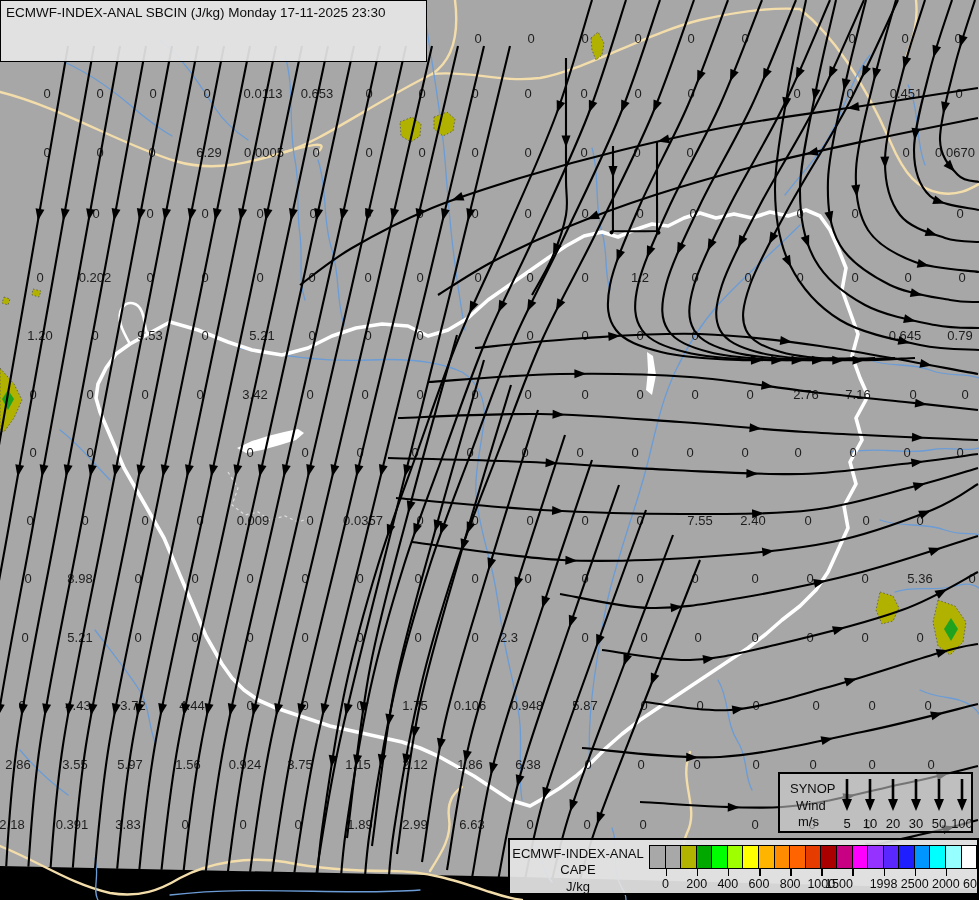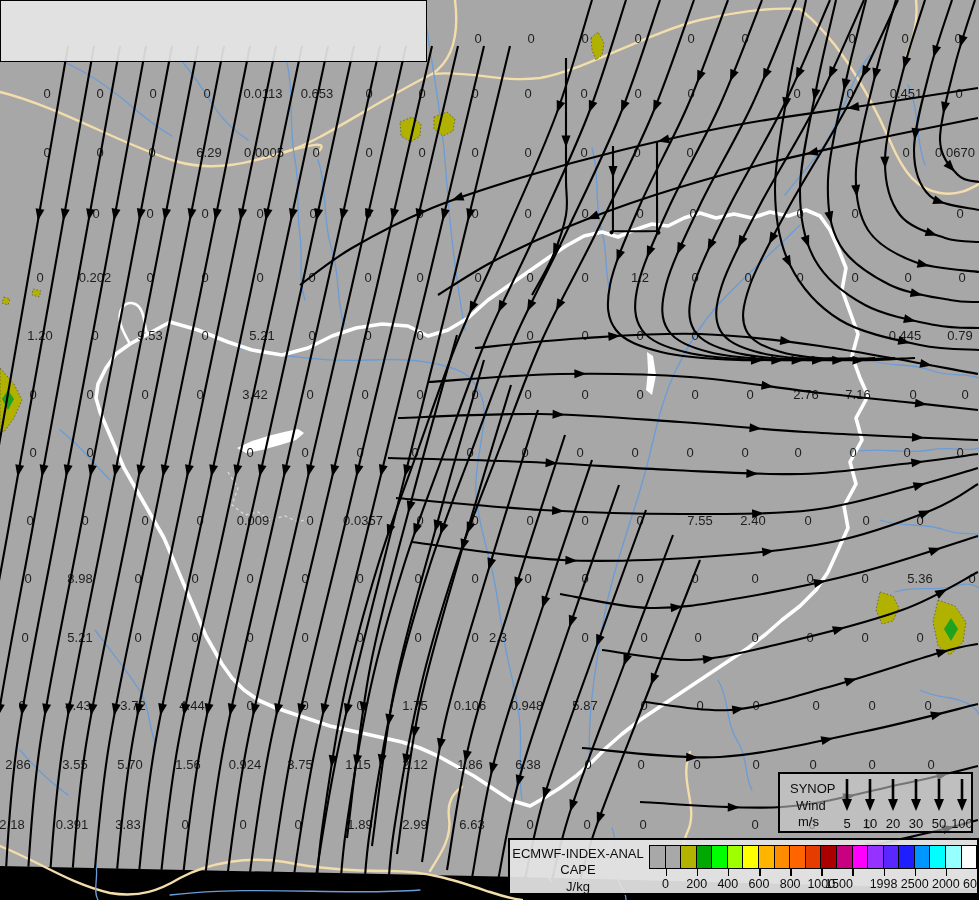--- a/index.html
+++ b/index.html
@@ -192,21 +192,21 @@
       <span class="num" style="left: 150px; top: 335px;">9.53</span>
       <span class="num" style="left: 205px; top: 335px;">0</span>
       <span class="num" style="left: 262px; top: 335px;">5.21</span>
       <span class="num" style="left: 312px; top: 335px;">0</span>
       <span class="num" style="left: 368px; top: 335px;">0</span>
       <span class="num" style="left: 420px; top: 335px;">0</span>
       <span class="num" style="left: 530px; top: 335px;">0</span>
       <span class="num" style="left: 585px; top: 335px;">0</span>
       <span class="num" style="left: 640px; top: 335px;">0</span>
       <span class="num" style="left: 695px; top: 335px;">0</span>
-      <span class="num" style="left: 905px; top: 335px;">0.445</span>
+      <span class="num" style="left: 905px; top: 335px;">0.645</span>
       <span class="num" style="left: 960px; top: 335px;">0.79</span>
       <span class="num" style="left: 33px; top: 394px;">0</span>
       <span class="num" style="left: 90px; top: 394px;">0</span>
       <span class="num" style="left: 145px; top: 394px;">0</span>
       <span class="num" style="left: 200px; top: 394px;">0</span>
       <span class="num" style="left: 255px; top: 394px;">3.42</span>
       <span class="num" style="left: 310px; top: 394px;">0</span>
       <span class="num" style="left: 365px; top: 394px;">0</span>
       <span class="num" style="left: 420px; top: 394px;">0</span>
       <span class="num" style="left: 475px; top: 394px;">0</span>
@@ -272,21 +272,21 @@
       <span class="num" style="left: 972px; top: 578px;">0</span>
       <span class="num" style="left: 25px; top: 637px;">0</span>
       <span class="num" style="left: 80px; top: 637px;">5.21</span>
       <span class="num" style="left: 138px; top: 637px;">0</span>
       <span class="num" style="left: 195px; top: 637px;">0</span>
       <span class="num" style="left: 250px; top: 637px;">0</span>
       <span class="num" style="left: 305px; top: 637px;">0</span>
       <span class="num" style="left: 360px; top: 637px;">0</span>
       <span class="num" style="left: 418px; top: 637px;">0</span>
       <span class="num" style="left: 475px; top: 637px;">0</span>
-      <span class="num" style="left: 498px; top: 637px;">2.3</span>
+      <span class="num" style="left: 509px; top: 637px;">2.3</span>
       <span class="num" style="left: 585px; top: 637px;">0</span>
       <span class="num" style="left: 644px; top: 637px;">0</span>
       <span class="num" style="left: 698px; top: 637px;">0</span>
       <span class="num" style="left: 755px; top: 637px;">0</span>
       <span class="num" style="left: 810px; top: 637px;">0</span>
       <span class="num" style="left: 865px; top: 637px;">0</span>
       <span class="num" style="left: 920px; top: 637px;">0</span>
       <span class="num" style="left: 22px; top: 705px;">0</span>
       <span class="num" style="left: 78px; top: 705px;">4.43</span>
       <span class="num" style="left: 133px; top: 705px;">3.72</span>
@@ -299,21 +299,21 @@
       <span class="num" style="left: 527px; top: 705px;">0.948</span>
       <span class="num" style="left: 585px; top: 705px;">5.87</span>
       <span class="num" style="left: 644px; top: 705px;">0</span>
       <span class="num" style="left: 700px; top: 705px;">0</span>
       <span class="num" style="left: 756px; top: 705px;">0</span>
       <span class="num" style="left: 816px; top: 705px;">0</span>
       <span class="num" style="left: 872px; top: 705px;">0</span>
       <span class="num" style="left: 928px; top: 705px;">0</span>
       <span class="num" style="left: 18px; top: 764px;">2.86</span>
       <span class="num" style="left: 75px; top: 764px;">3.55</span>
-      <span class="num" style="left: 130px; top: 764px;">5.70</span>
+      <span class="num" style="left: 130px; top: 764px;">5.97</span>
       <span class="num" style="left: 188px; top: 764px;">1.56</span>
       <span class="num" style="left: 245px; top: 764px;">0.924</span>
       <span class="num" style="left: 300px; top: 764px;">3.75</span>
       <span class="num" style="left: 358px; top: 764px;">1.15</span>
       <span class="num" style="left: 415px; top: 764px;">2.12</span>
       <span class="num" style="left: 470px; top: 764px;">1.86</span>
       <span class="num" style="left: 528px; top: 764px;">6.38</span>
       <span class="num" style="left: 588px; top: 764px;">0</span>
       <span class="num" style="left: 641px; top: 764px;">0</span>
       <span class="num" style="left: 697px; top: 764px;">0</span>
@@ -658,14 +658,15 @@
       <span class="cape-lab" style="left: 373.571px;">1998</span>
       <div class="cape-tick" style="left: 404.714px;"></div>
       <span class="cape-lab" style="left: 404.714px;">2500</span>
       <div class="cape-tick" style="left: 435.857px;"></div>
       <span class="cape-lab" style="left: 435.857px;">2000</span>
       <div class="cape-tick" style="left: 467px;"></div>
       <span class="cape-lab" style="left: 467px;">6000</span>
     </div>
 
   <div id="title-box">
+    <div>ECMWF-INDEX-ANAL SBCIN (J/kg) Monday 17-11-2025 23:30</div>
   </div>
 </div>
 
 </body></html>

